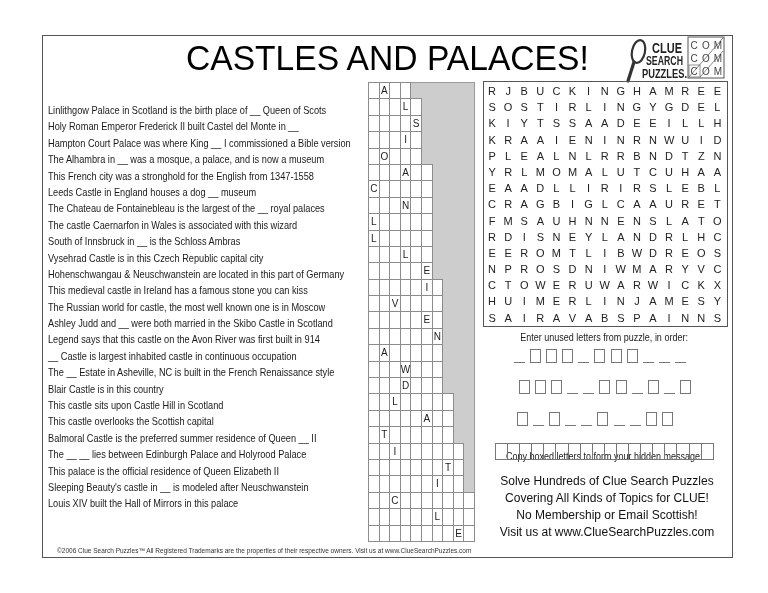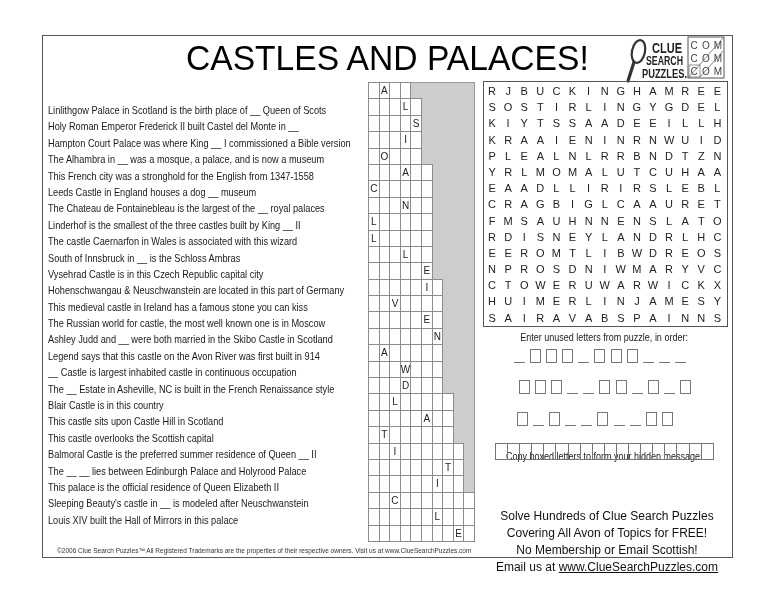--- a/index.html
+++ b/index.html
@@ -59,23 +59,23 @@
   .ur3 { left: 517px; top: 412px; }
   .slot { width: 11px; height: 14px; margin-right: 5.1px; box-sizing: border-box; }
   .slot.box { border: 1px solid #777; }
   .slot.blank { border-bottom: 1px solid #777; }
 
   .hm { position: absolute; left: 495px; top: 443px; display: flex; }
   .hm-box { width: 13.1px; height: 17px; margin-right: -1px; border: 1px solid #777; box-sizing: border-box; }
 
   .promo {
     position: absolute; left: 490px; width: 234px; top: 473px;
-    text-align: center; font-size: 12px; line-height: 17px; color: #111; white-space: nowrap; margin-top: 35px;
-  }
-  .promo a { color: #111; text-decoration: underline; }
+    text-align: center; font-size: 12px; line-height: 17px; color: #111; white-space: nowrap;
+  }
+  .promo a { color: #111; }
 
   .footer {
     position: absolute; left: 57px; top: 547px; font-size: 6.5px; line-height: 8px;
     color: #333; white-space: nowrap;
   }
 </style>
 </head>
 <body>
 
 <div class="frame"></div>
@@ -110,21 +110,20 @@
 </svg>
 
 <div class="clues">
     <div class="clue"><span class="clue-text">Linlithgow Palace in Scotland is the birth place of __ Queen of Scots</span></div>
     <div class="clue"><span class="clue-text">Holy Roman Emperor Frederick II built Castel del Monte in __</span></div>
     <div class="clue"><span class="clue-text">Hampton Court Palace was where King __ I commissioned a Bible version</span></div>
     <div class="clue"><span class="clue-text">The Alhambra in __ was a mosque, a palace, and is now a museum</span></div>
     <div class="clue"><span class="clue-text">This French city was a stronghold for the English from 1347-1558</span></div>
     <div class="clue"><span class="clue-text">Leeds Castle in England houses a dog __ museum</span></div>
     <div class="clue"><span class="clue-text">The Chateau de Fontainebleau is the largest of the __ royal palaces</span></div>
-    <div class="clue"><span class="clue-text">Linderhof is the smallest of the three castles built by King __ II</span></div>
     <div class="clue"><span class="clue-text">The castle Caernarfon in Wales is associated with this wizard</span></div>
     <div class="clue"><span class="clue-text">South of Innsbruck in __ is the Schloss Ambras</span></div>
     <div class="clue"><span class="clue-text">Vysehrad Castle is in this Czech Republic capital city</span></div>
     <div class="clue"><span class="clue-text">Hohenschwangau &amp; Neuschwanstein are located in this part of Germany</span></div>
     <div class="clue"><span class="clue-text">This medieval castle in Ireland has a famous stone you can kiss</span></div>
     <div class="clue"><span class="clue-text">The Russian world for castle, the most well known one is in Moscow</span></div>
     <div class="clue"><span class="clue-text">Ashley Judd and __ were both married in the Skibo Castle in Scotland</span></div>
     <div class="clue"><span class="clue-text">Legend says that this castle on the Avon River was first built in 914</span></div>
     <div class="clue"><span class="clue-text">__ Castle is largest inhabited castle in continuous occupation</span></div>
     <div class="clue"><span class="clue-text">The __ Estate in Asheville, NC is built in the French Renaissance style</span></div>
@@ -715,18 +714,18 @@
     <span class="hm-box"></span>
     <span class="hm-box"></span>
     <span class="hm-box"></span>
     <span class="hm-box"></span>
     <span class="hm-box"></span>
     <span class="hm-box"></span>
   </div>
 
 <div class="promo">
   <div>Solve Hundreds of Clue Search Puzzles</div>
-  <div>Covering All Avon of Topics for FREE!</div>
+  <div>Covering All Kinds of Topics for CLUE!</div>
   <div>No Membership or Email Scottish!</div>
-  <div><span>Email us at </span><a>www.ClueSearchPuzzles.com</a></div>
+  <div><span>Visit us at </span><a>www.ClueSearchPuzzles.com</a></div>
 </div>
 
 <div class="footer">©2006 Clue Search Puzzles™ All Registered Trademarks are the properties of their respective owners. Visit us at www.ClueSearchPuzzles.com</div>
 
 </body></html>

